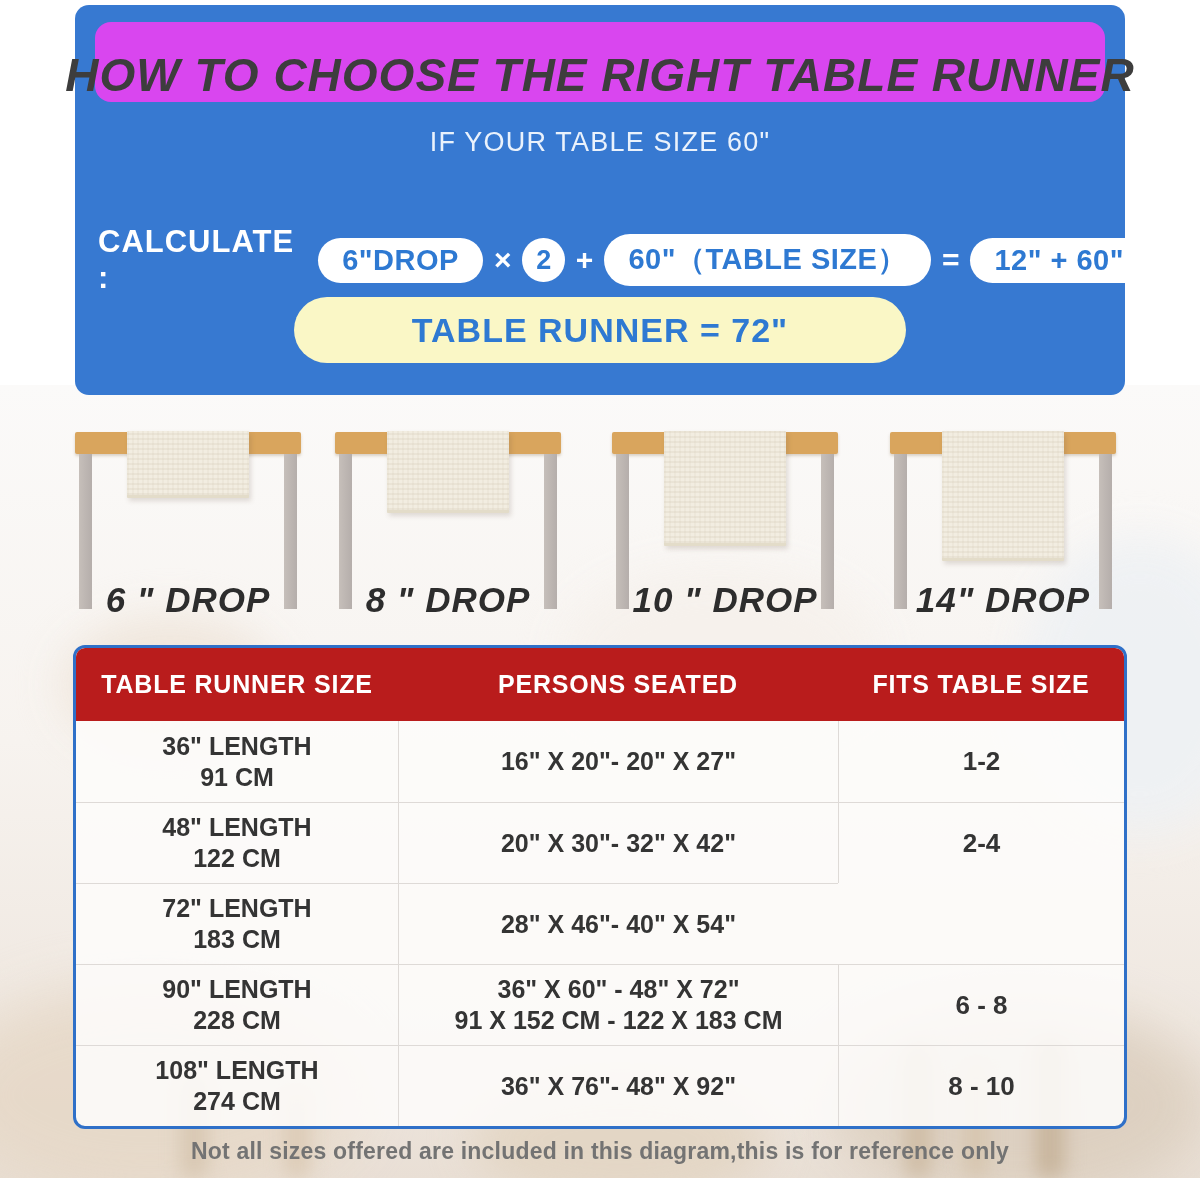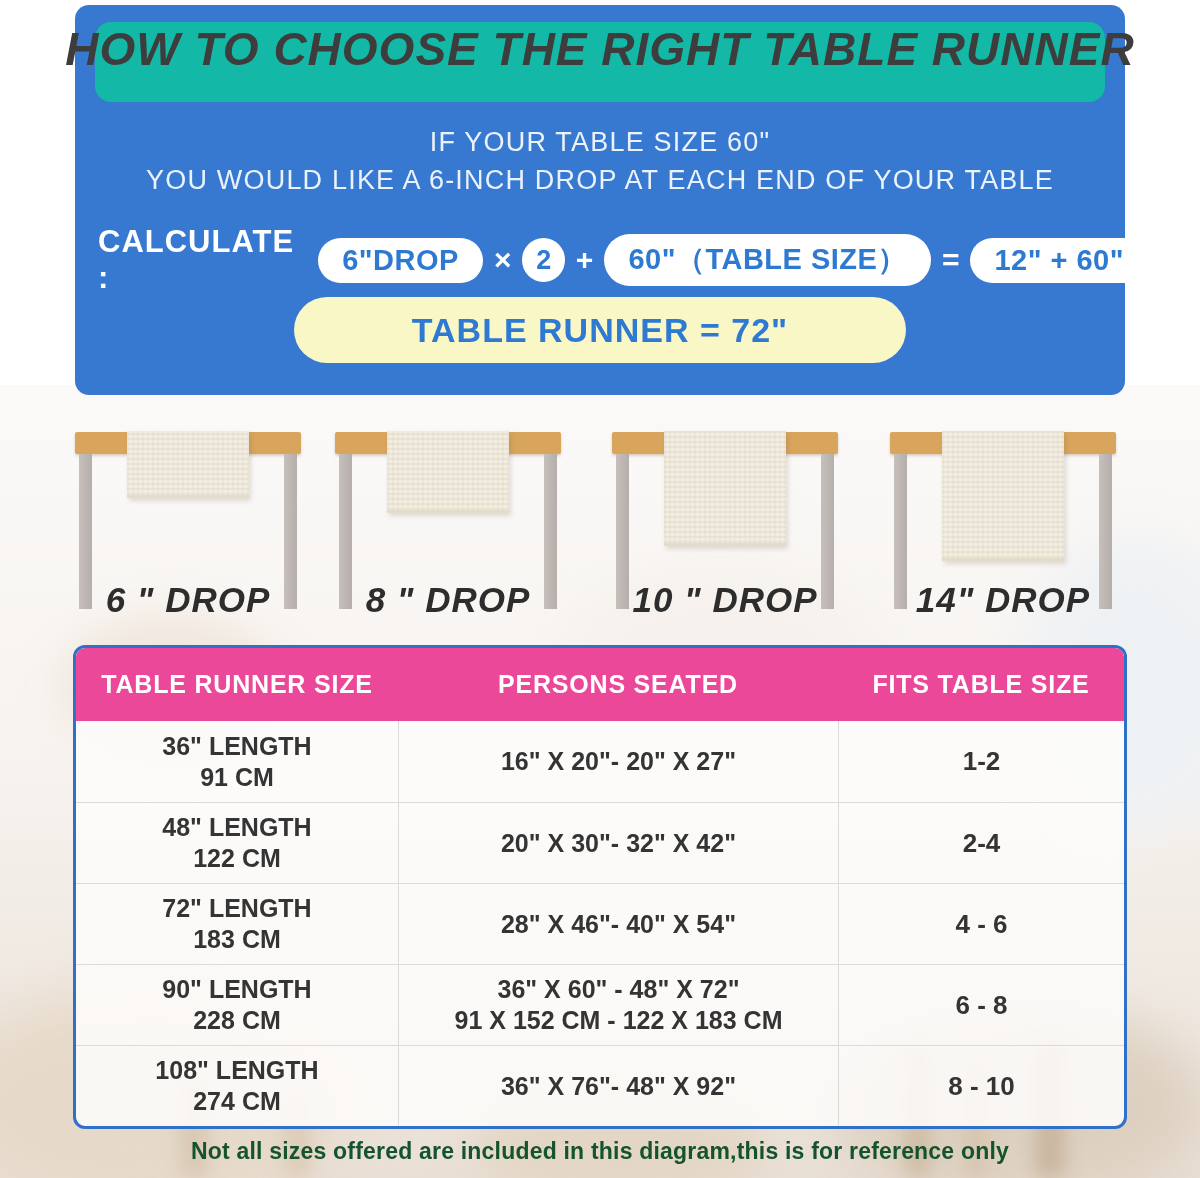--- a/index.html
+++ b/index.html
@@ -22,21 +22,21 @@
   .s1{left:905px;top:660px;width:26px;height:133px;background:#cfbda6;}
   .s2{left:965px;top:675px;width:22px;height:118px;background:#d6c5ae;}
   .s3{left:1035px;top:655px;width:30px;height:138px;background:#c9b69e;}
   .s4{left:180px;top:690px;width:28px;height:103px;background:#d8c8b3;}
   .s5{left:285px;top:705px;width:24px;height:88px;background:#dccbb6;}
 
   
   .hero{position:absolute;left:75px;top:5px;width:1050px;height:390px;
     background:#3779d1;border-radius:14px;}
   .title-box{position:absolute;left:20px;top:17px;width:1010px;height:80px;
-    background:#14b8a6;border-radius:16px;display:flex;align-items:flex-start;justify-content:center;}
+    background:#d946ef;border-radius:16px;display:flex;align-items:flex-end;justify-content:center;}
   .title-box h1{margin:0;font-size:46px;font-weight:900;font-style:italic;
     color:#3d3d3d;letter-spacing:1px;white-space:nowrap;}
   .subtitle{position:absolute;left:0;width:100%;text-align:center;color:#eaf2fc;
     font-size:27px;font-weight:500;letter-spacing:1.2px;}
   .sub1{top:122px;}
   .sub2{top:160px;}
   .calc-row{position:absolute;left:0;top:230px;width:100%;height:50px;
     display:flex;align-items:center;justify-content:center;gap:11px;padding-left:23px;}
   .calc-label{color:#ffffff;font-size:31px;font-weight:700;letter-spacing:1px;}
   .pill{background:#ffffff;border-radius:26px;color:#2e79d2;font-size:29px;
@@ -66,33 +66,33 @@
     box-shadow:2px 3px 5px rgba(100,80,60,.18);}
   .r1{height:64px;} .r2{height:79px;} .r3{height:112px;} .r4{height:127px;}
   .drop-label{position:absolute;left:0;top:148px;width:100%;text-align:center;
     color:#2d2d2d;font-size:35px;font-weight:900;font-style:italic;letter-spacing:1px;}
 
   
   .card{position:absolute;left:73px;top:645px;width:1054px;height:484px;
     border:3px solid #2f70c8;border-radius:12px;background:rgba(253,252,251,.88);
     box-sizing:border-box;overflow:hidden;}
   .card-header{display:grid;grid-template-columns:322px 440px 286px;height:73px;
-    background:#ec4899;border-radius:8px 8px 0 0;text-align:center;}
+    background:#b91c1c;border-radius:8px 8px 0 0;text-align:center;}
   .card-header .hcell{display:flex;align-items:center;justify-content:center;
     color:#ffffff;font-size:25px;font-weight:700;letter-spacing:.8px;}
   .tbody{position:relative;}
   .trow{display:grid;grid-template-columns:322px 440px 286px;height:81px;}
   .tcell{display:flex;flex-direction:column;align-items:center;justify-content:center;
     color:#343434;font-size:25px;font-weight:700;line-height:31px;text-align:center;}
   .trow + .trow .tcell{border-top:1px solid #dedad7;}
   .tcell.c2,.tcell.c3{border-left:1px solid #dedad7;}
   .persons{font-size:26px;}
 
   .footer-note{position:absolute;left:0;top:1138px;width:100%;text-align:center;
-    color:#14532d;font-size:23px;font-weight:700;letter-spacing:.2px;}
+    color:#737373;font-size:23px;font-weight:700;letter-spacing:.2px;}
 </style>
 </head>
 <body>
 
 <div class="canvas">
 
   <div class="photo-bg">
     <div class="blob b1"></div>
     <div class="blob b2"></div>
     <div class="blob b3"></div>
@@ -104,21 +104,20 @@
     <div class="stick s3"></div>
     <div class="stick s4"></div>
     <div class="stick s5"></div>
   </div>
 
   <section class="hero">
     <div class="title-box">
       <h1>HOW TO CHOOSE THE RIGHT TABLE RUNNER</h1>
     </div>
     <div class="subtitle sub1">IF YOUR TABLE SIZE 60"</div>
-    <div class="subtitle sub2">YOU WOULD LIKE A 6-INCH DROP AT EACH END OF YOUR TABLE</div>
 
     <div class="calc-row">
       <span class="calc-label">CALCULATE :</span>
       <span class="pill">6"DROP</span>
       <span class="op">×</span>
       <span class="circle">2</span>
       <span class="op">+</span>
       <span class="pill">60"（TABLE SIZE）</span>
       <span class="op">=</span>
       <span class="pill">12" + 60"</span>
@@ -191,23 +190,20 @@
       </div>
 
       <div class="trow">
         <div class="tcell c1">
           <span>72" LENGTH</span>
           <span>183 CM</span>
         </div>
         <div class="tcell c2">
           <span>28" X 46"- 40" X 54"</span>
         </div>
-        <div class="tcell c3 persons">
-          <span>4 - 6</span>
-        </div>
       </div>
 
       <div class="trow">
         <div class="tcell c1">
           <span>90" LENGTH</span>
           <span>228 CM</span>
         </div>
         <div class="tcell c2">
           <span>36" X 60" - 48" X 72"</span>
           <span>91 X 152 CM - 122 X 183 CM</span>

